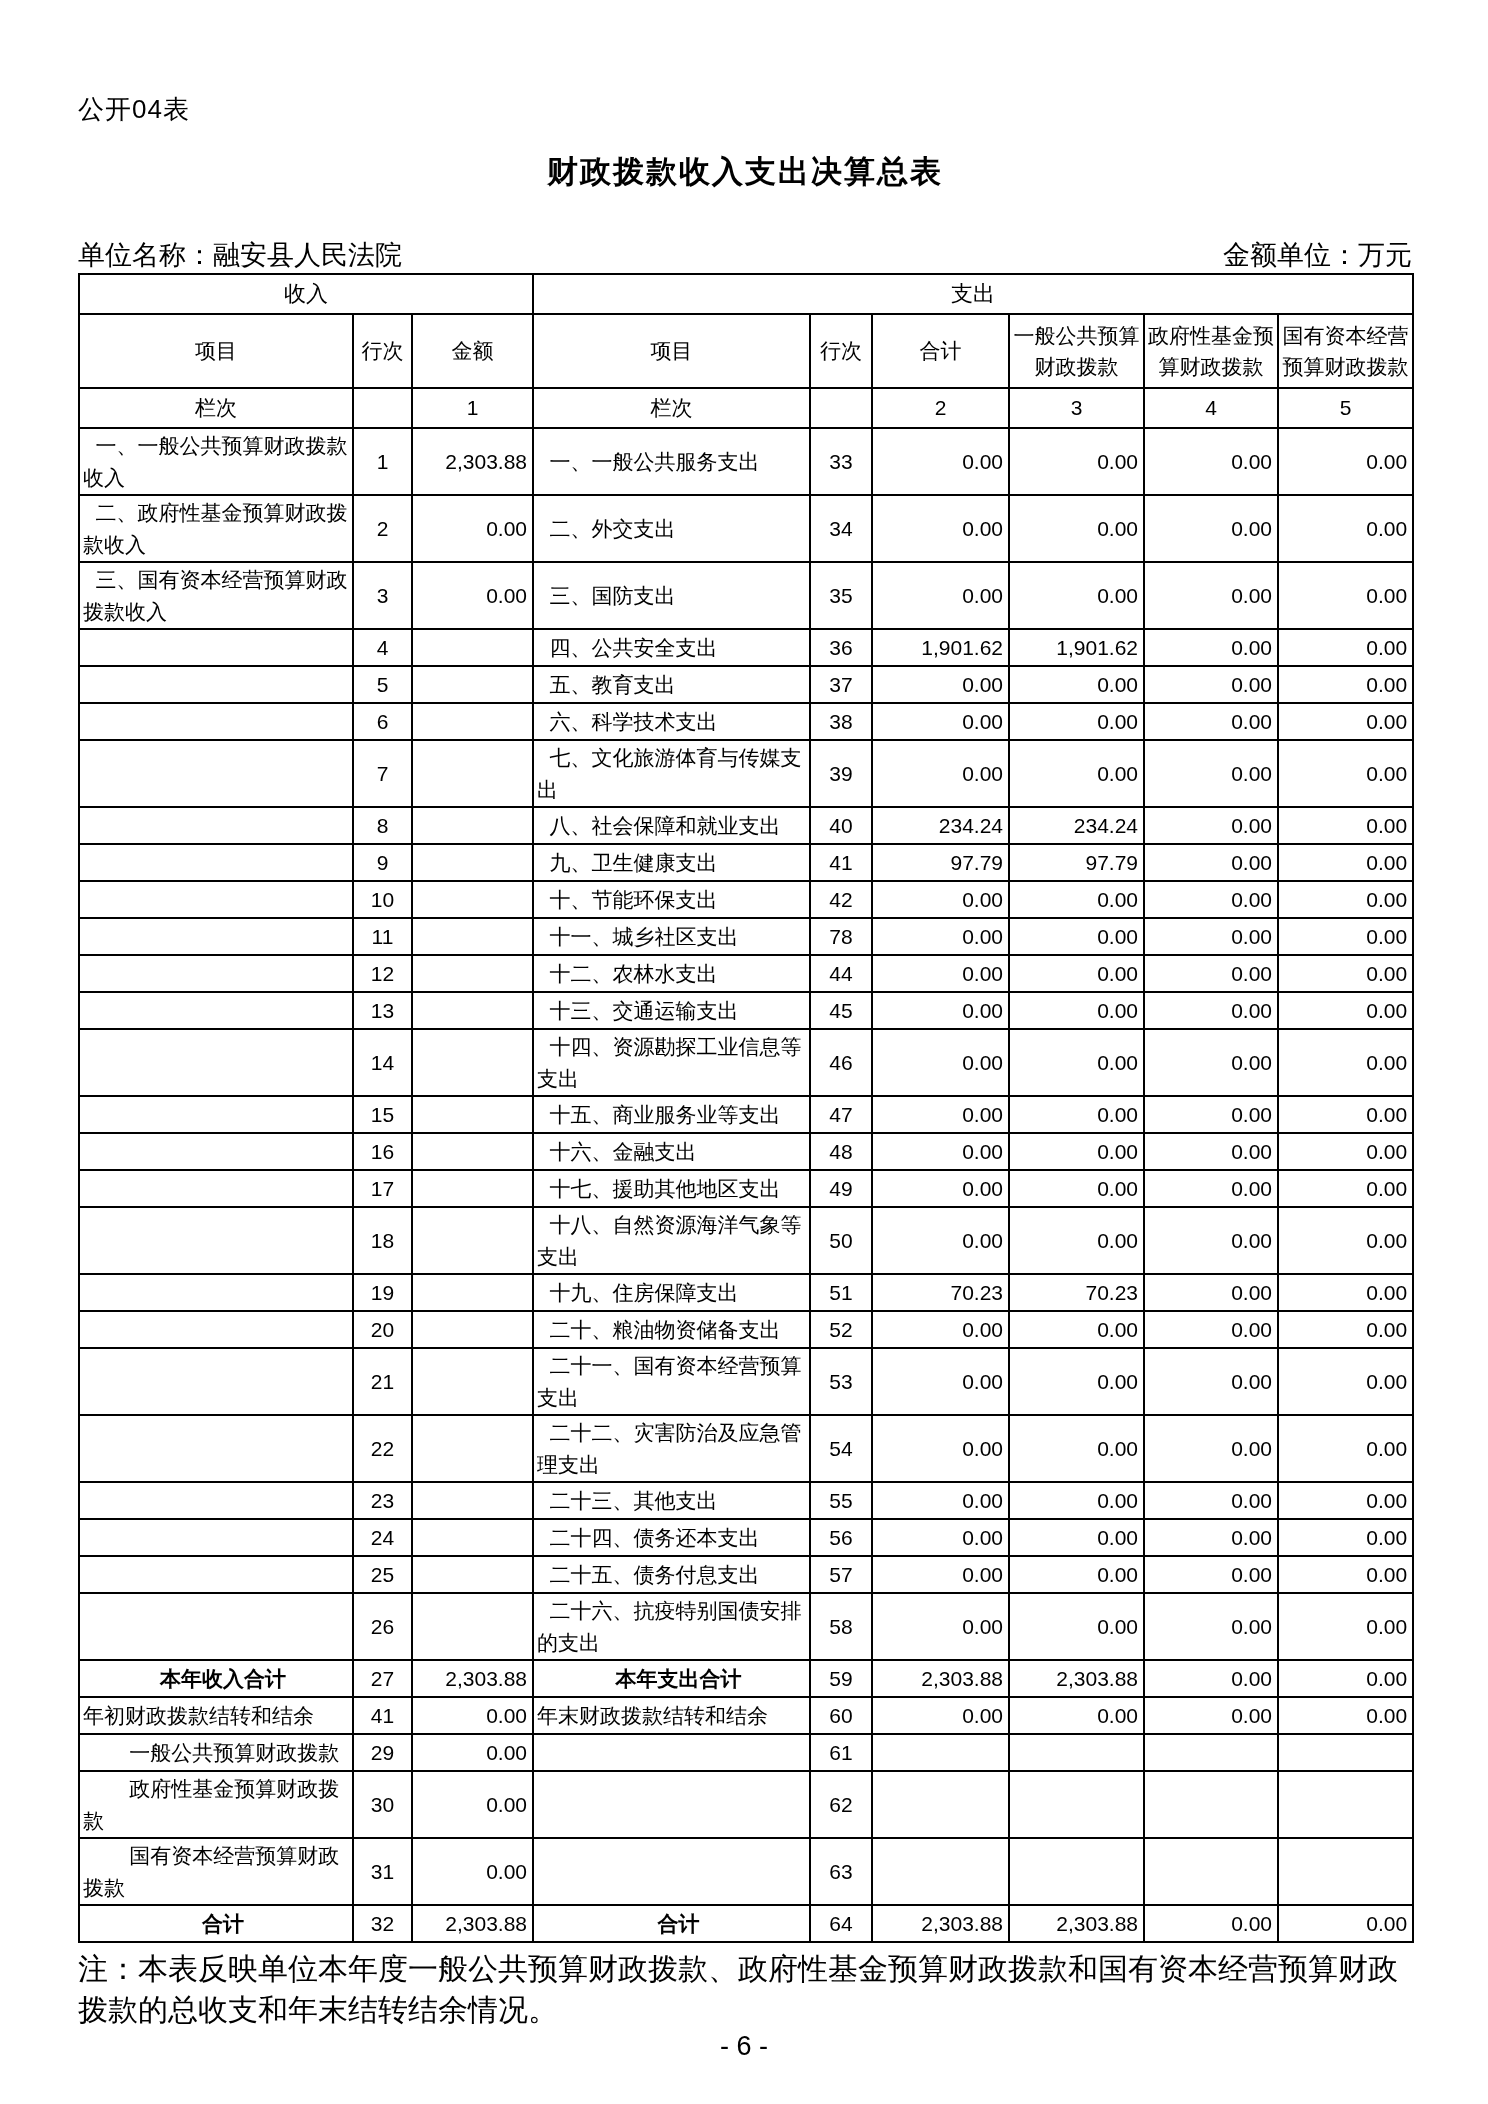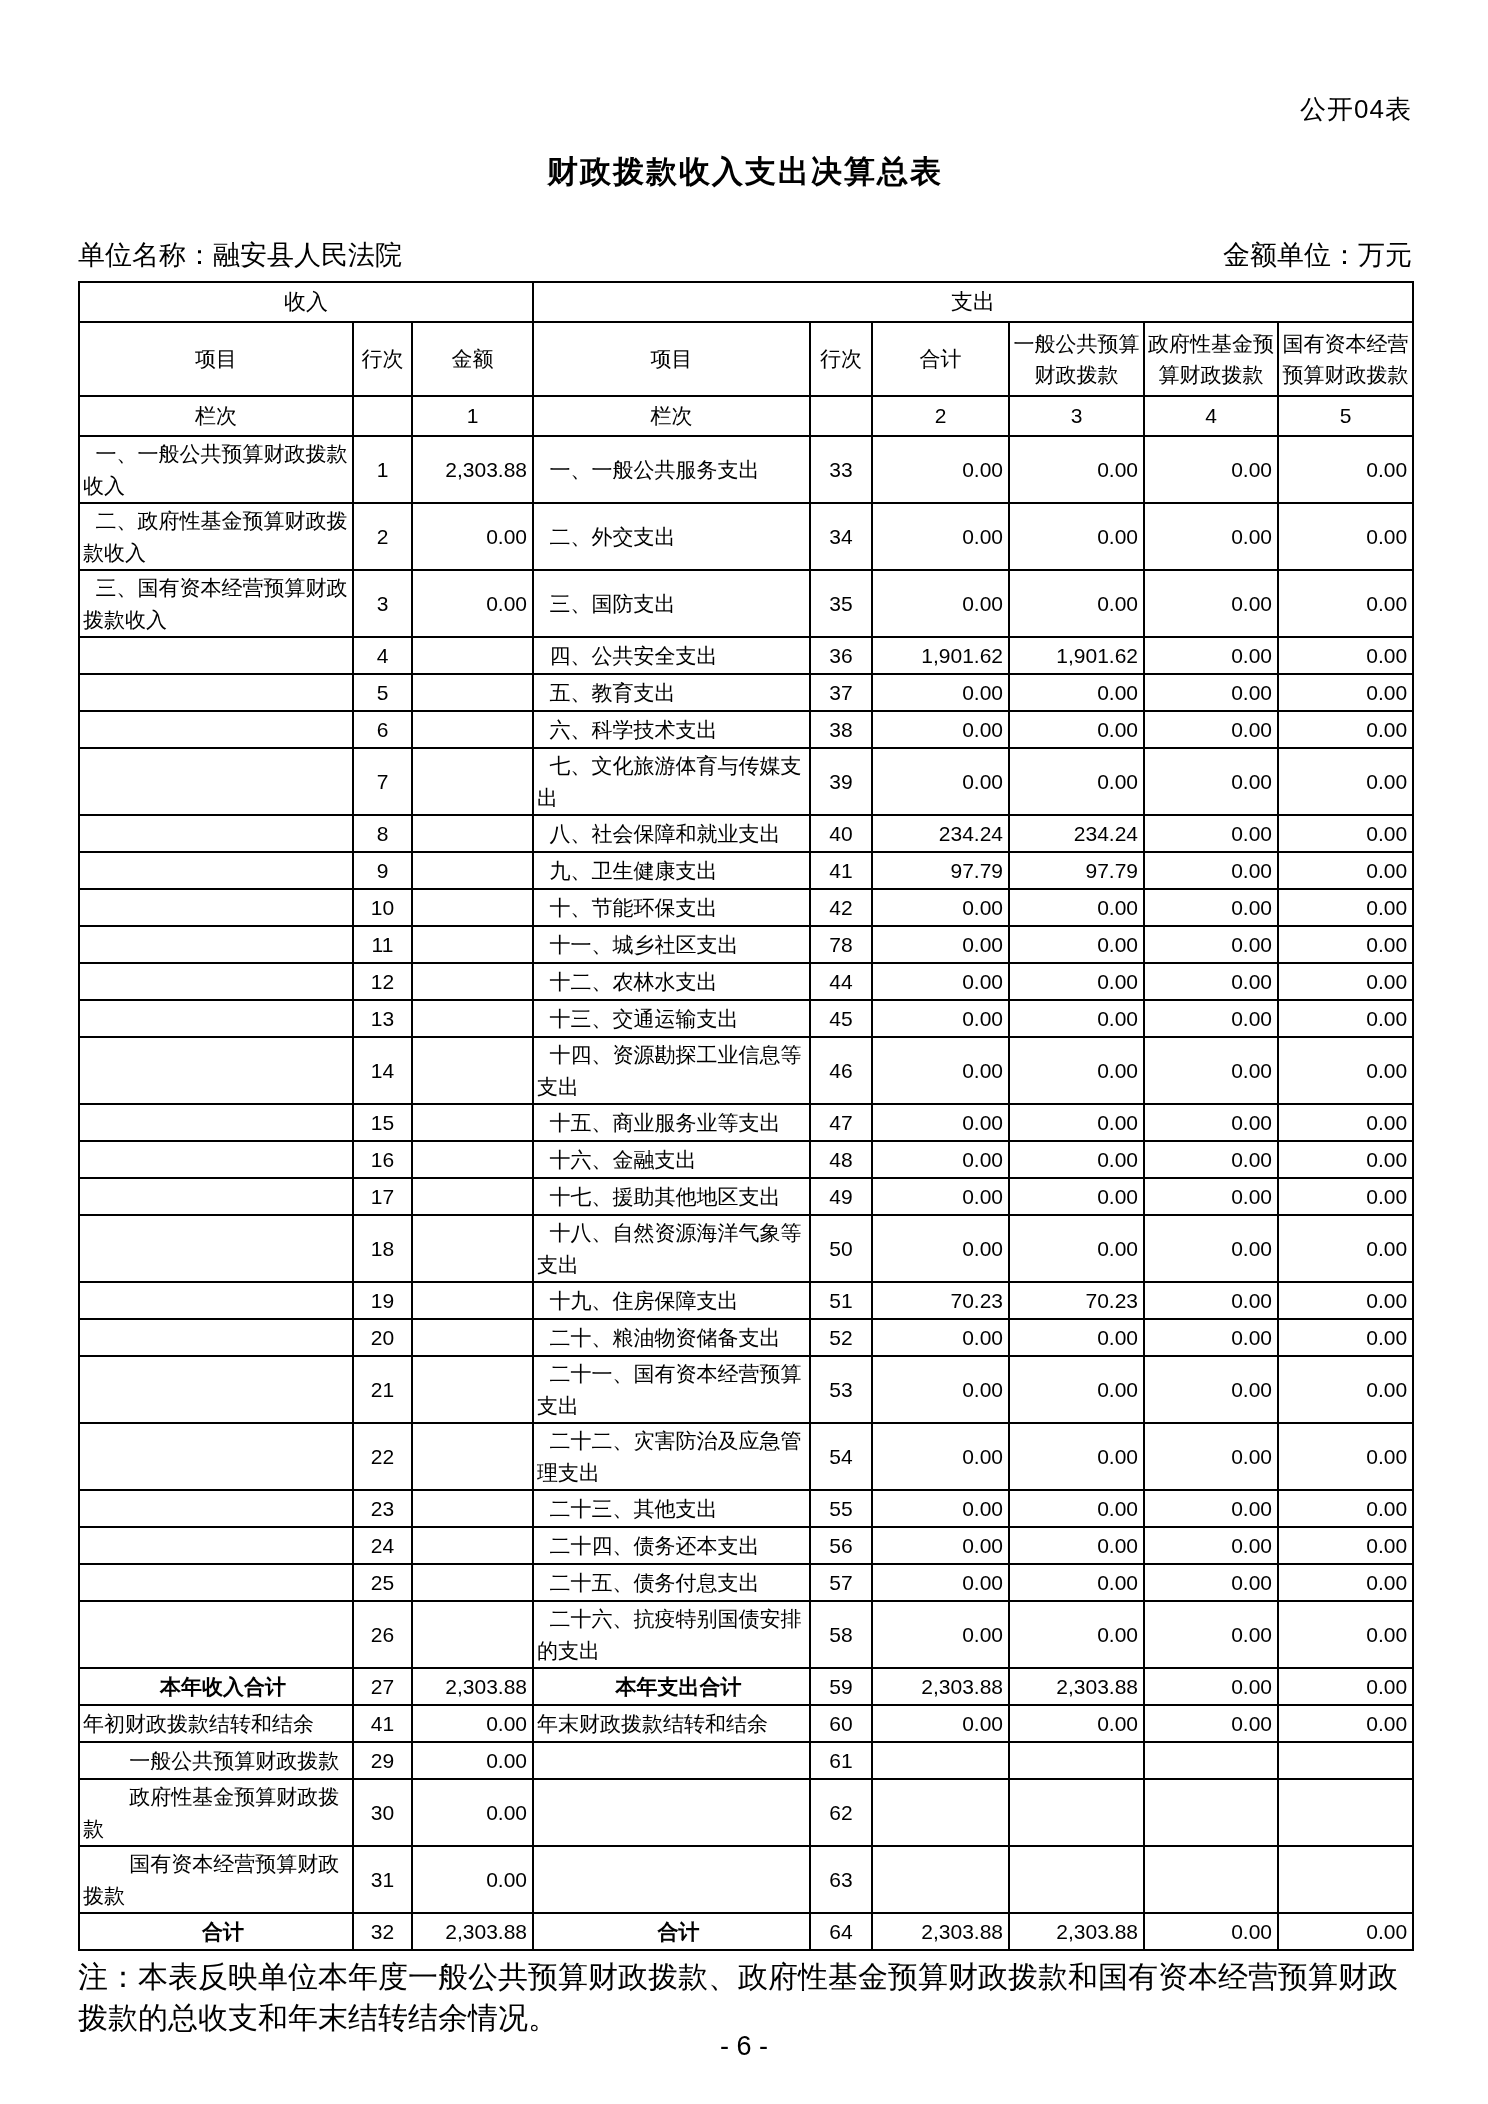--- a/index.html
+++ b/index.html
@@ -2,23 +2,23 @@
 <html><head>
 <meta charset="utf-8">
 <style>
   html,body { margin:0; padding:0; background:#ffffff; }
   body {
     width:1488px; height:2104px; position:relative;
     font-family:"Liberation Sans","DejaVu Sans",sans-serif;
     color:#000;
   }
   .content { padding:92px 76px 0 78px; }
-  .doc-label { text-align:right; font-size:26px; letter-spacing:1px; }
+  .doc-label { text-align:left; font-size:26px; letter-spacing:1px; }
   .page-title { text-align:center; font-size:31px; font-weight:bold; margin-top:24px; letter-spacing:2px; }
-  .meta-row { display:flex; justify-content:space-between; align-items:flex-end; margin-top:44px; margin-bottom:8px; font-size:27px; }
+  .meta-row { display:flex; justify-content:space-between; align-items:flex-end; margin-top:44px; margin-bottom:0; font-size:27px; }
   table { border-collapse:collapse; table-layout:fixed; width:1334px; }
   th, td { border:2px solid #000; font-weight:normal; padding:1px 3px; overflow:hidden; }
   thead th { text-align:center; font-size:21px; }
   .hrow1 th { height:36px; font-size:22px; }
   .hrow2 th { height:70px; line-height:1.5; }
   .hrow3 td { height:36px; text-align:center; font-size:21px; }
   tbody td { height:33px; font-size:21px; line-height:1.5; }
   td.item { text-align:left; }
   td.item.ind1 { text-indent:0.6em; }
   td.item.ind2 { text-indent:2.2em; }

